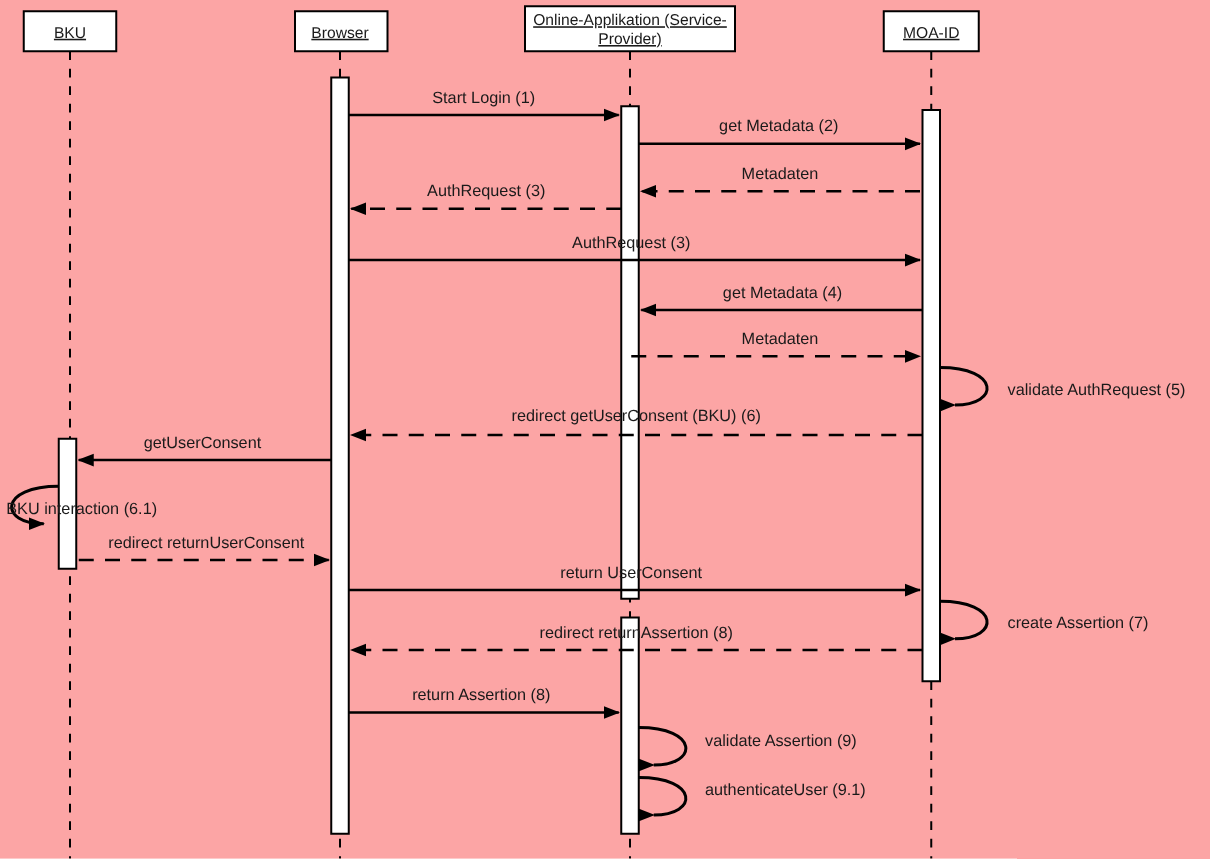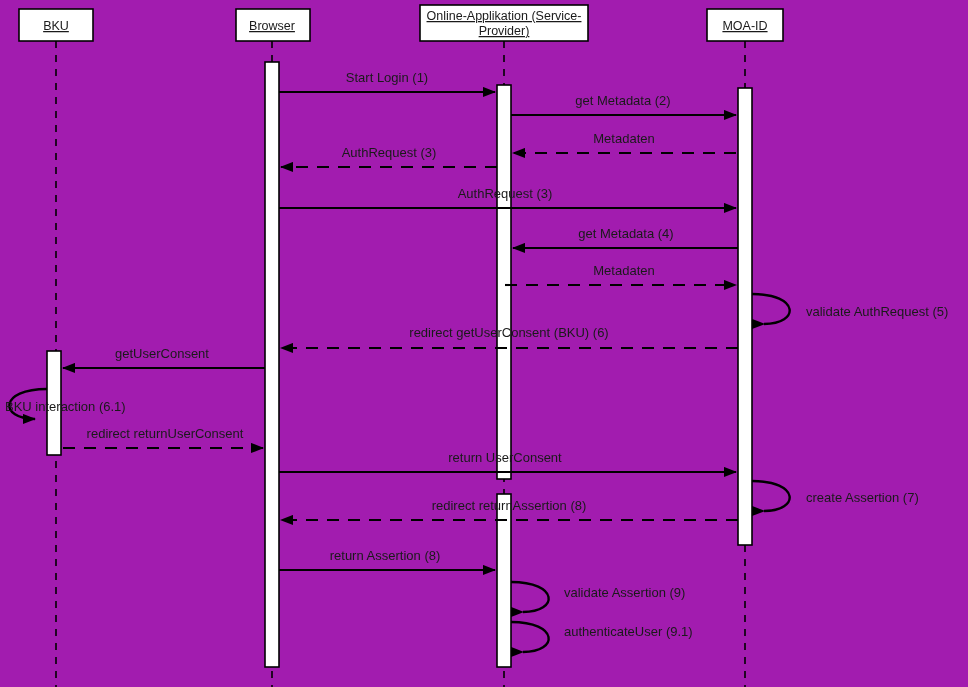--- a/index.html
+++ b/index.html
@@ -8,21 +8,21 @@
     padding: 0;
     background: #ffffff;
   }
   body {
     font-family: "Liberation Sans", sans-serif;
   }
   #diagram-root {
     position: relative;
     width: 968px;
     height: 687px;
-    background: #a21caf;
+    background: #fca5a5;
     overflow: hidden;
   }
   #diagram-svg {
     position: absolute;
     left: 0;
     top: 0;
     width: 968px;
     height: 687px;
     display: block;
   }

